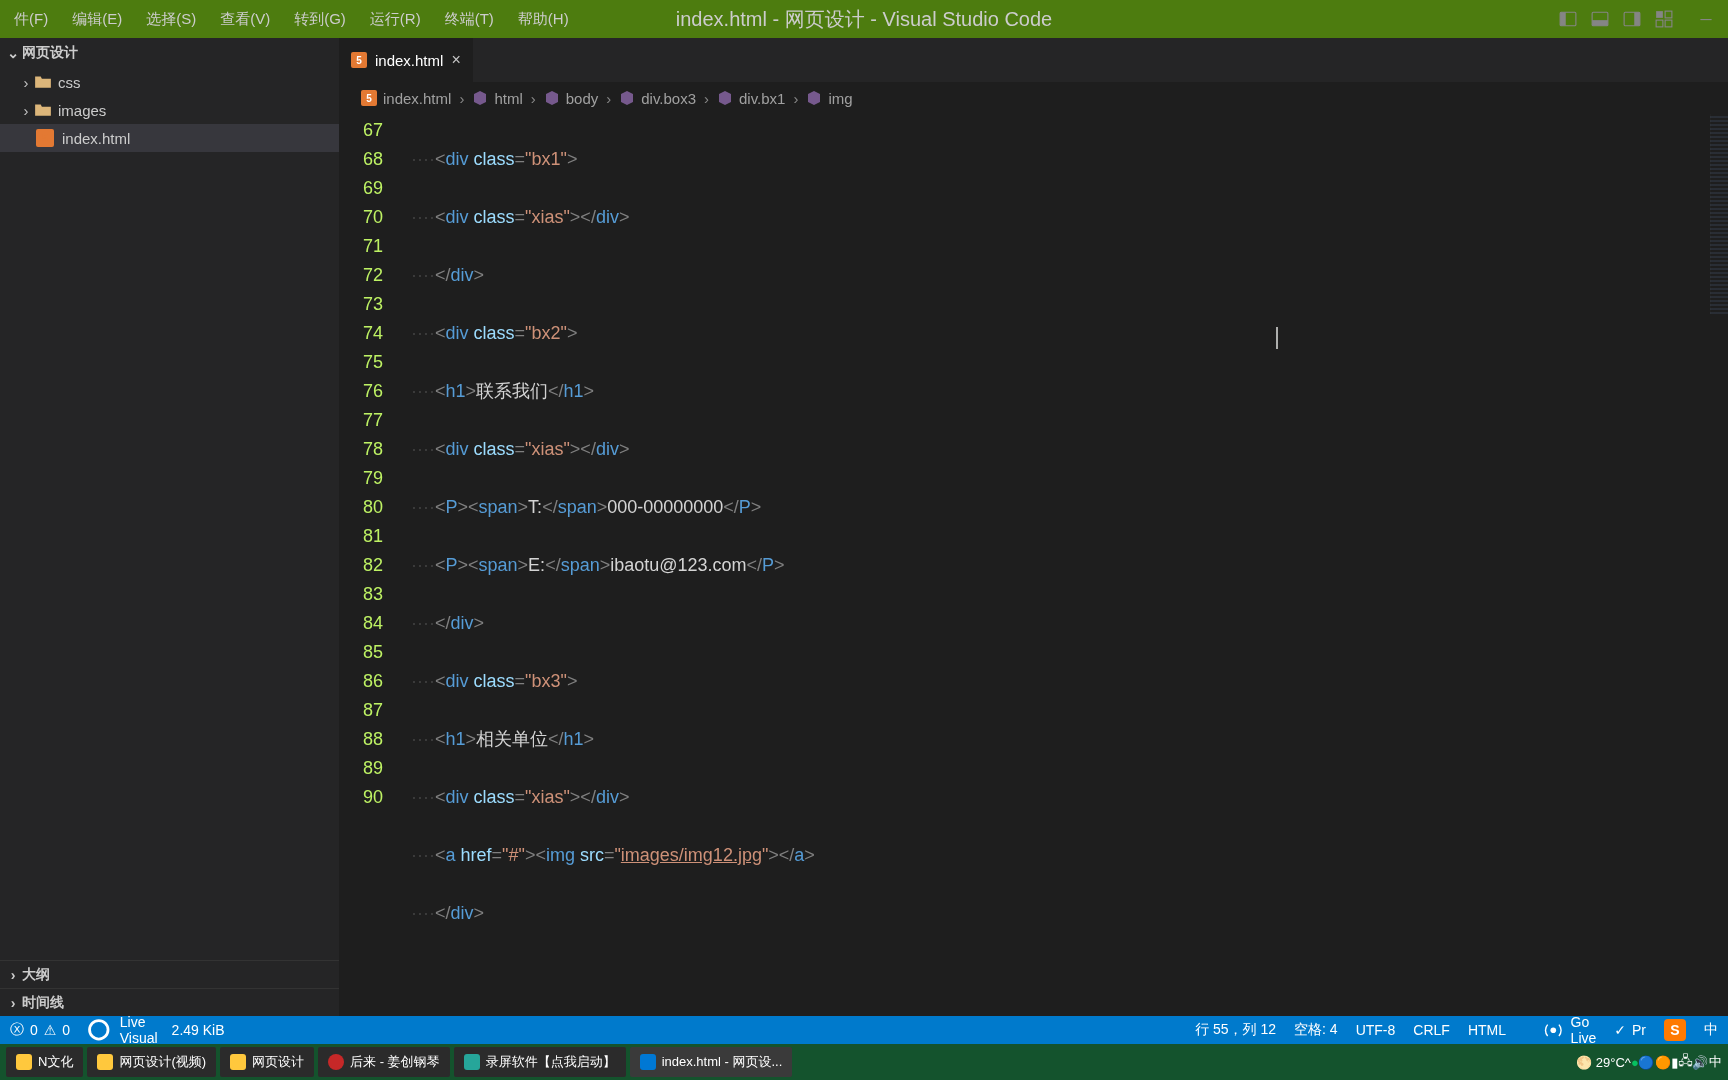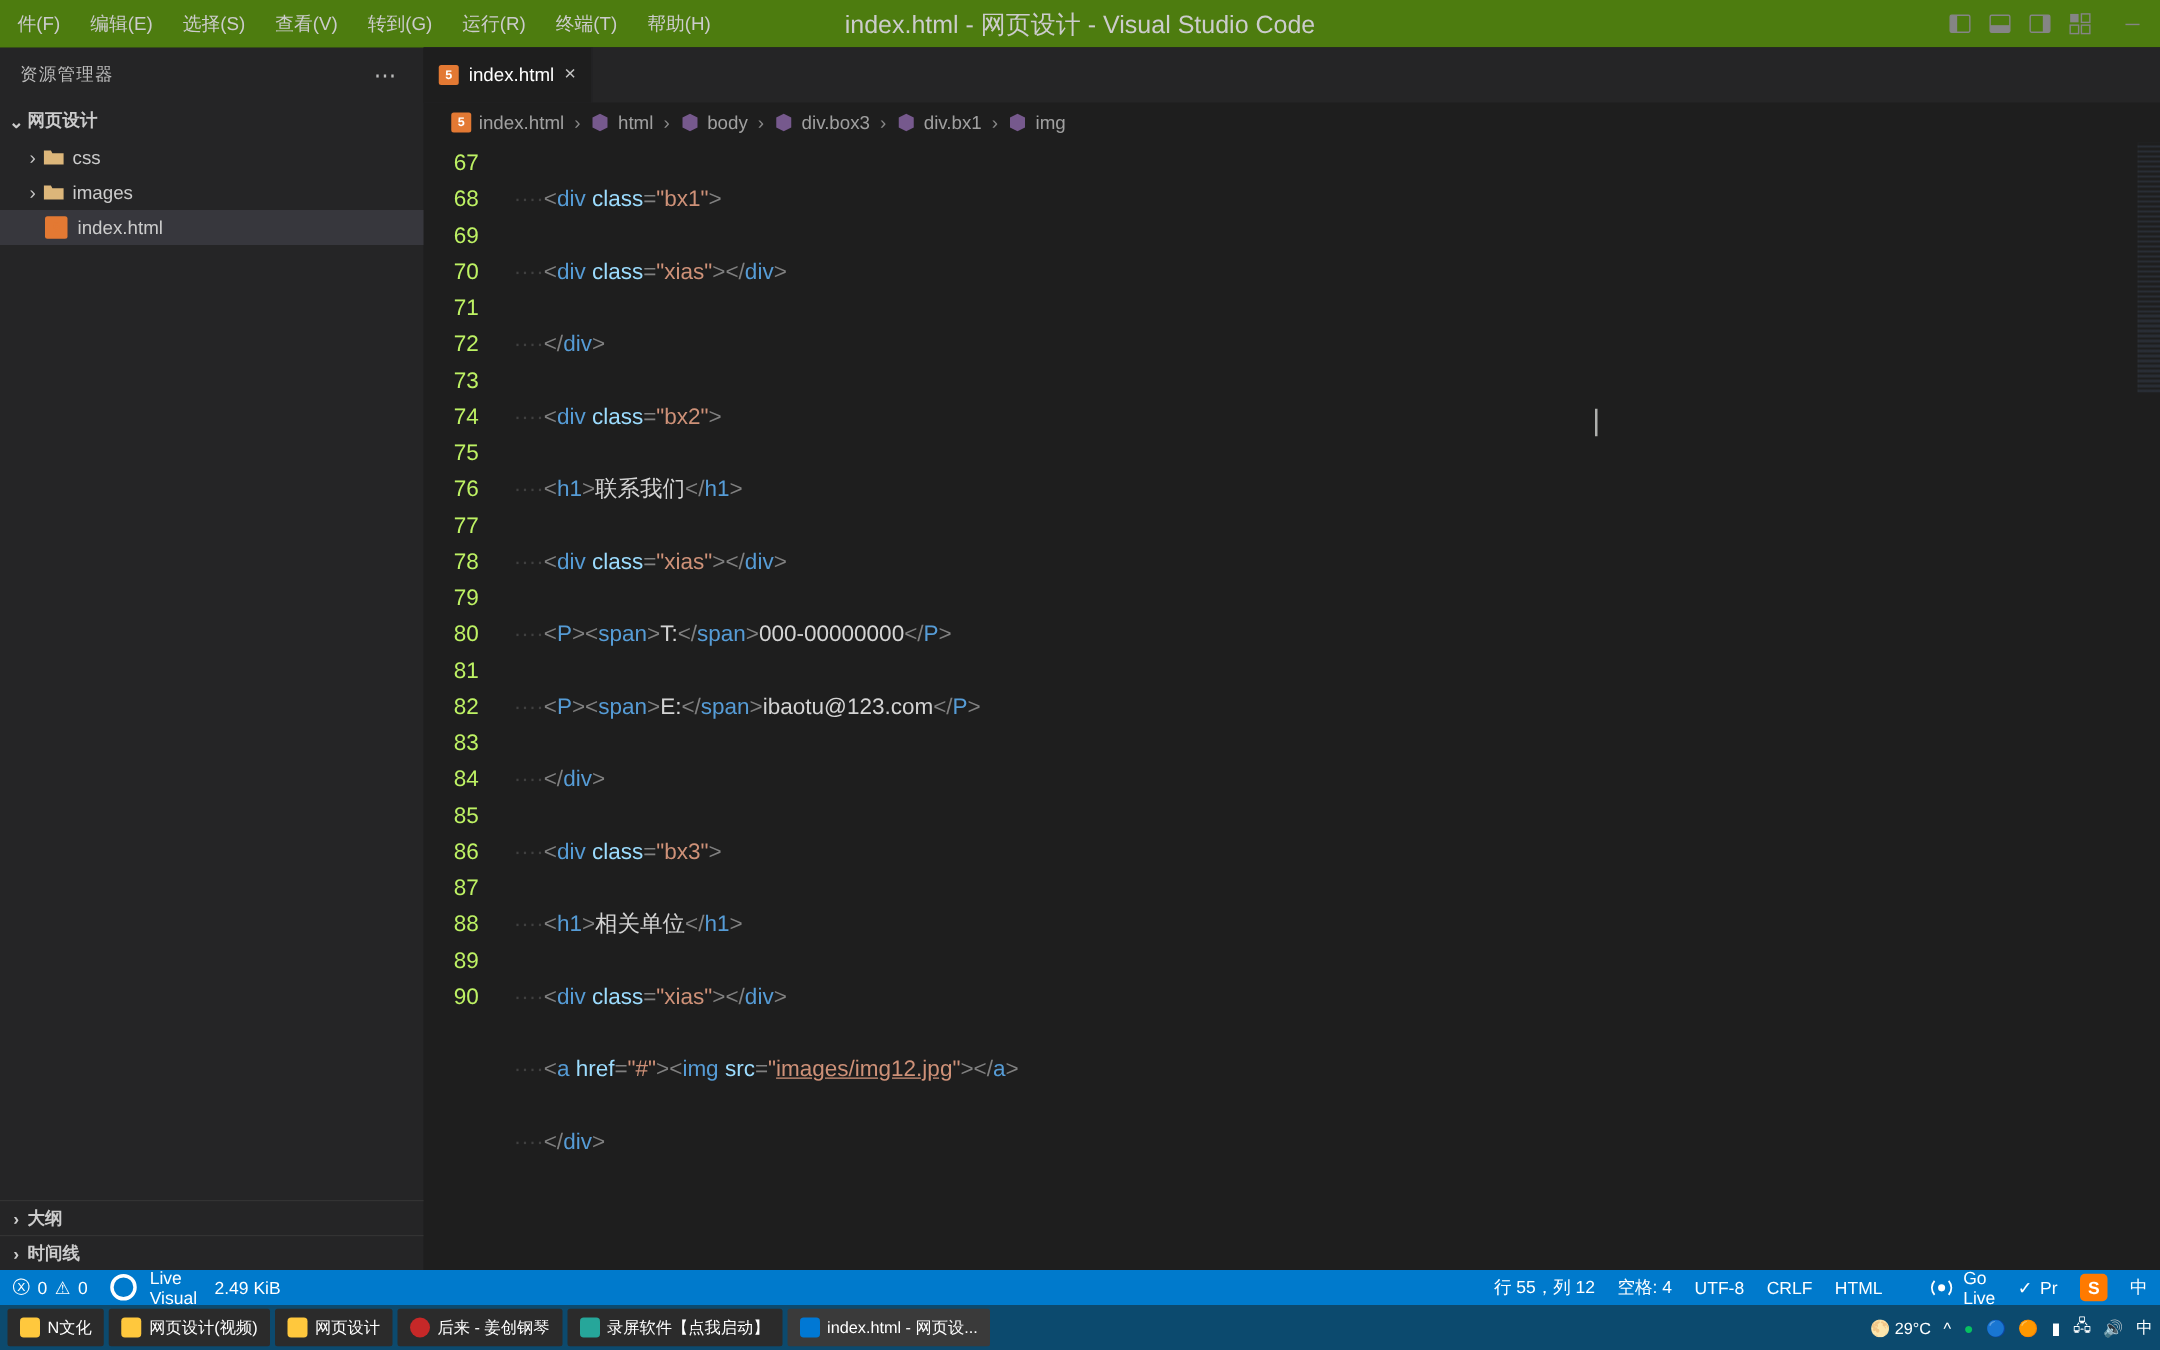--- a/index.html
+++ b/index.html
@@ -59,26 +59,26 @@
 .text-cursor { position:absolute; left:865px; top:213px; width:2px; height:22px; background:#aeafad;}
 .minimap { position:absolute; right:0; top:0; width:18px; height:200px; background: repeating-linear-gradient(0deg, rgba(100,130,180,0.15) 0 2px, transparent 2px 4px); border-left:1px solid rgba(255,255,255,0.02);}
 
 
 .status { height: 28px; background: #007acc; display: flex; align-items: center; font-size: 14px; color: #ffffff; padding: 0 10px; gap: 16px; }
 .status .left { display:flex; align-items:center; gap:14px;}
 .status .right { margin-left:auto; display:flex; align-items:center; gap:18px;}
 .status-item { display:flex; align-items:center; gap:6px;}
 
 
-.taskbar { height: 36px; background: #0c4a6e; display:flex; align-items:center; padding:0 6px; gap:4px;}
+.taskbar { height: 36px; background: #14532d; display:flex; align-items:center; padding:0 6px; gap:4px;}
 .task-btn { height:30px; display:flex; align-items:center; gap:6px; padding:0 10px; font-size:13px; color:#ffffff; background:#2b2b2b; border-radius:2px;}
 .task-btn.active { background:#3a3a3a;}
 .task-btn .dot { width:16px; height:16px; border-radius:3px; display:inline-block;}
 .task-spacer { flex:1;}
-.tray { display:flex; align-items:center; gap:10px; color:#ffffff; font-size:13px;}
+.tray { display:flex; align-items:center; color:#ffffff; font-size:13px;}
 .orange-badge { background:#ff7a00; color:#fff; width:22px; height:22px; border-radius:4px; display:flex;align-items:center;justify-content:center;font-weight:700;}
 
 svg { fill: currentColor; }
 .ficon-html { background:#e37933; width:16px;height:16px; border-radius:2px; display:inline-flex;align-items:center;justify-content:center; color:#fff; font-size:10px; font-weight:700;}
 .cube{color:#b180d7;}
 </style>
 </head>
 <body>
 
 <div class="titlebar">
@@ -124,24 +124,20 @@
         <svg viewBox="0 0 16 16">
           <rect x="3" y="8" width="10" height="1" fill="currentColor"></rect>
         </svg>
       </div>
   </div>
 </div>
 
 <div class="layout">
 
   <div class="sidebar">
-    <div class="sidebar-header">
-      <div class="sidebar-title">资源管理器</div>
-      <div class="sidebar-more">⋯</div>
-    </div>
     <div class="explorer-root">
         <span class="chevron">⌄</span>
         <span>网页设计</span>
       </div>
     <div class="tree">
       <div class="tree-item">
           <span class="chevron">›</span>
           <svg class="folder-icon" viewBox="0 0 16 16">
             <path fill="#dcb67a" d="M1 3h5l1 2h8v8H1z"></path>
           </svg>

